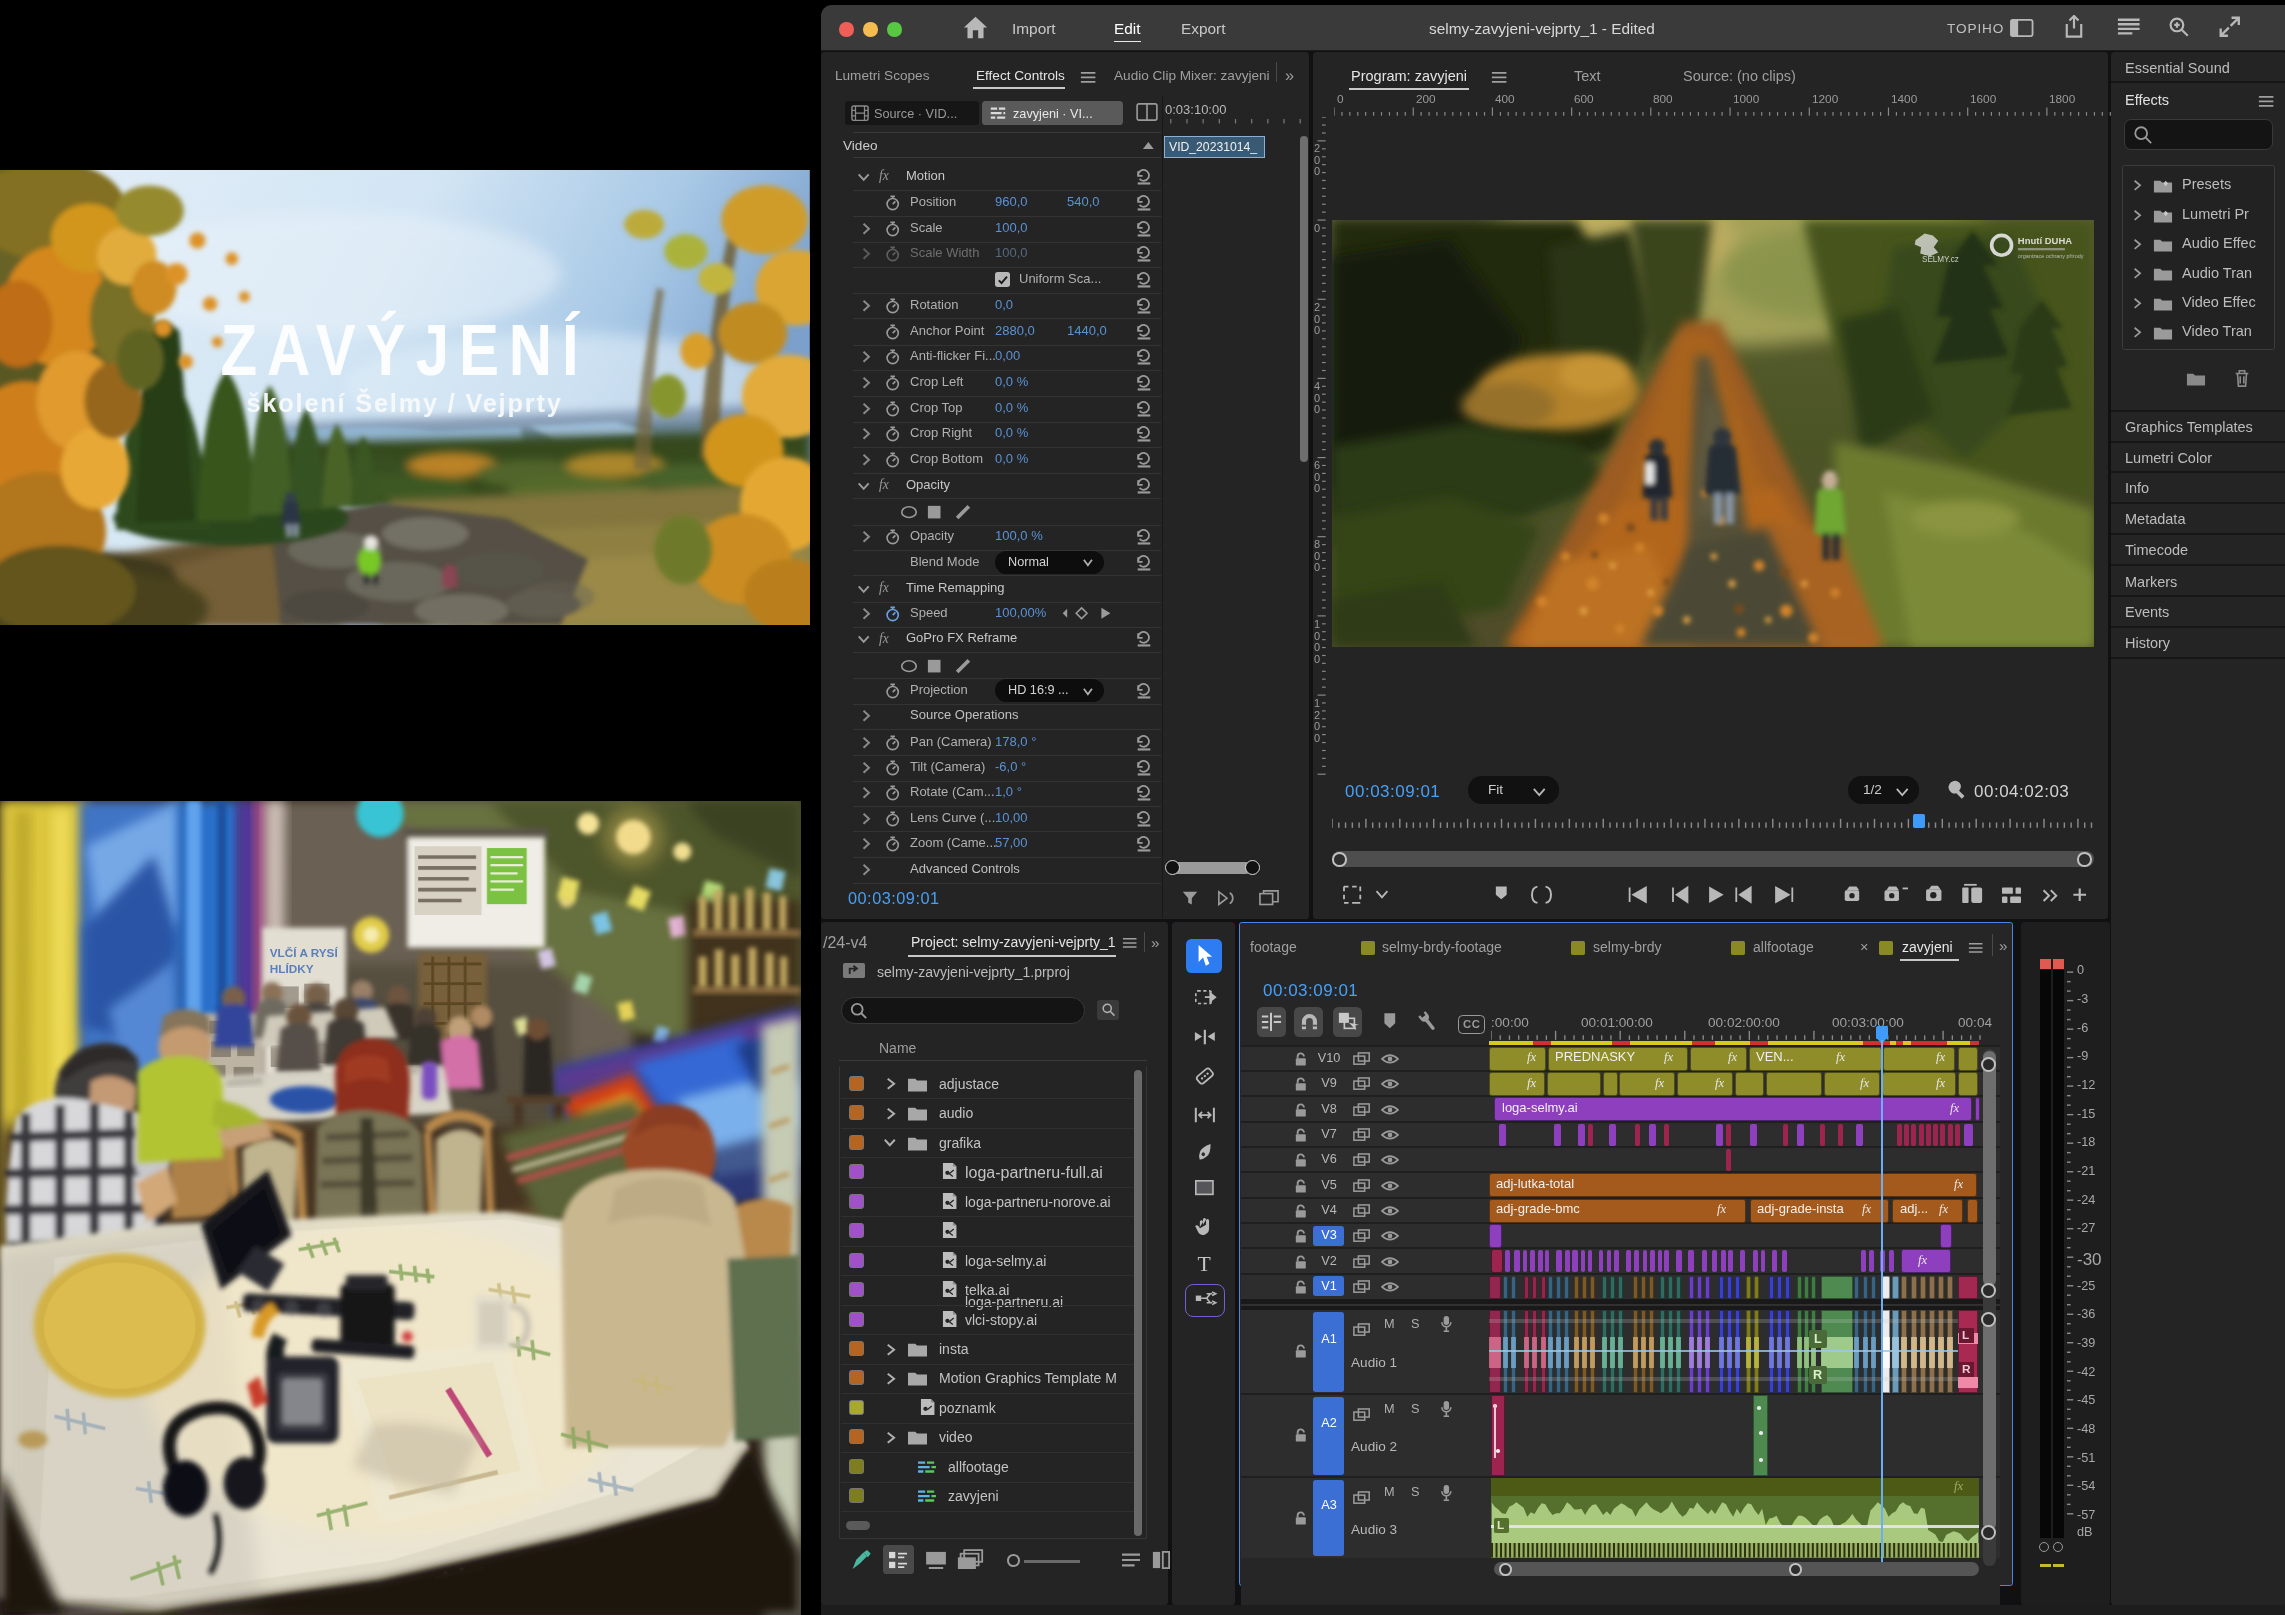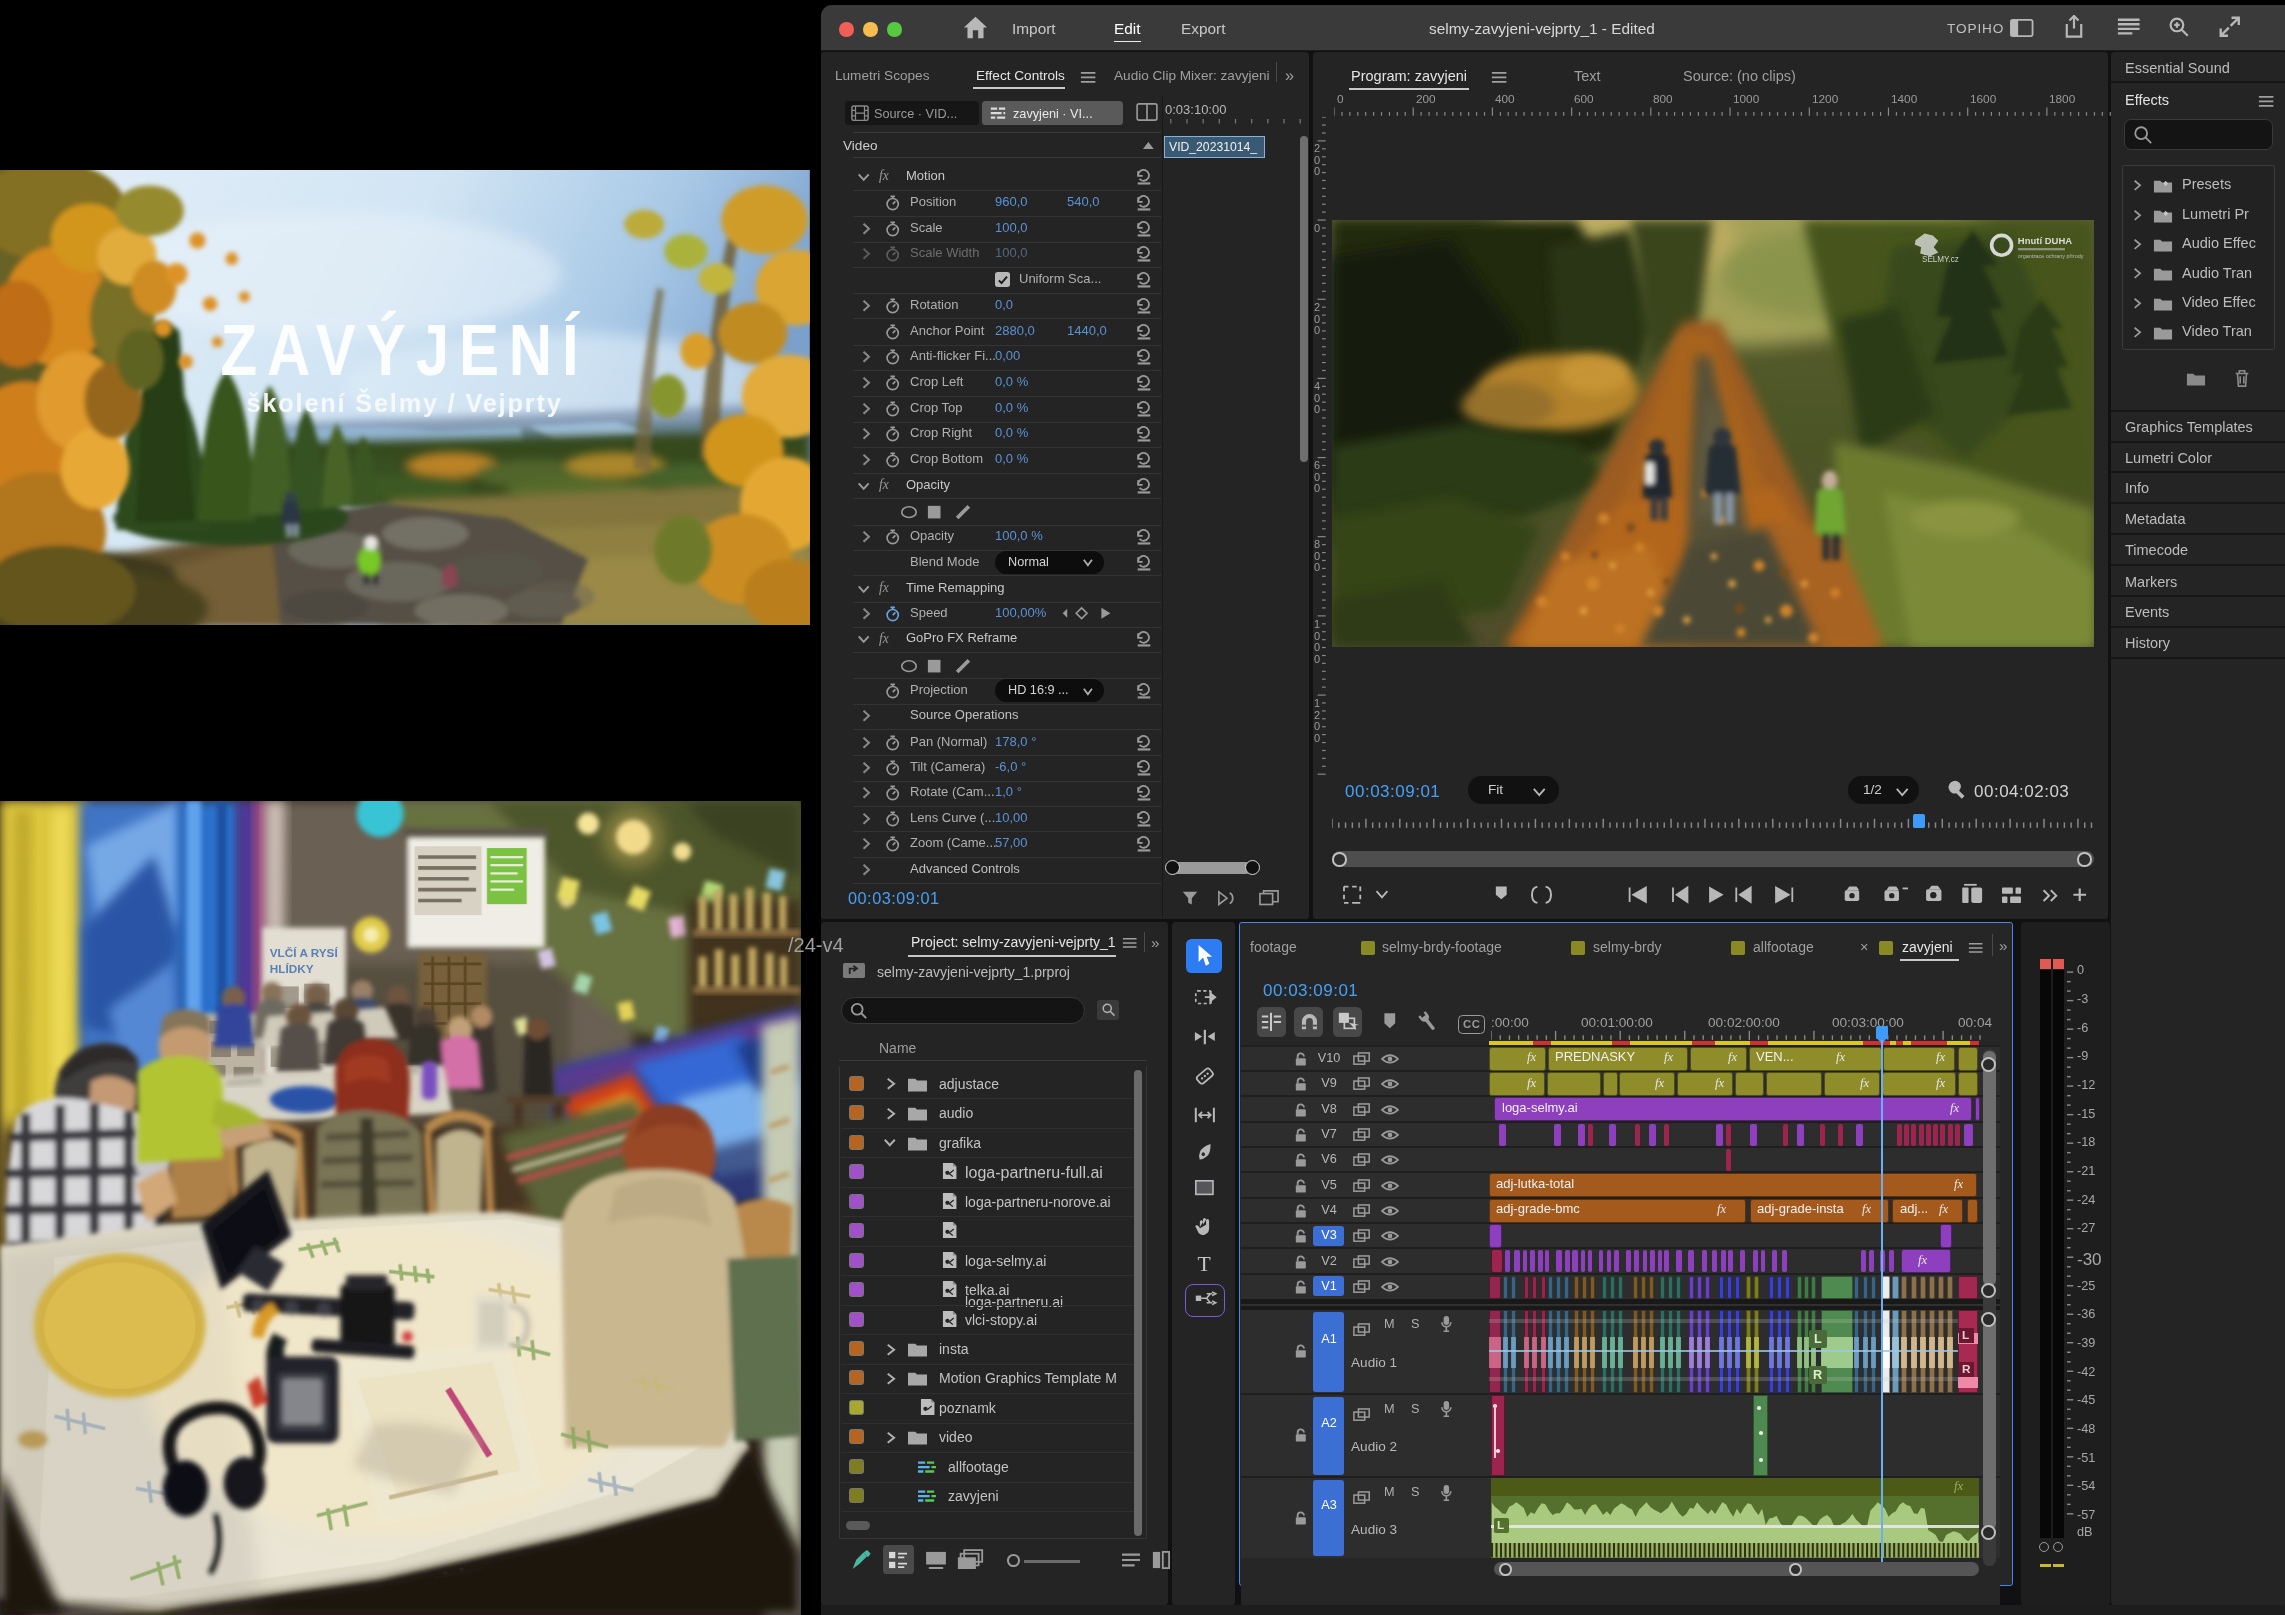--- a/index.html
+++ b/index.html
@@ -796,21 +796,21 @@
   </svg>
 <div class="txt" style="left:910px;top:708px;font-size:13px;color:#c0c0c0;">Source Operations</div>
 <div class="abs" style="left:853px;top:729px;width:308px;height:0.9px;background:#343434;"></div>
 <svg class="abs" style="left:859px;top:735px" width="15.4" height="15.4" viewBox="0 0 17 17">
     <path d="M5 3 L11 8.5 L5 14" fill="none" stroke="#8a8a8a" stroke-width="2.2"></path>
   </svg>
 <svg class="abs" style="left:885px;top:735px" width="15.4" height="16.3" viewBox="0 0 17 18">
     <circle cx="8.5" cy="10" r="6.2" fill="none" stroke="#9a9a9a" stroke-width="1.8"></circle>
     <path d="M6 1.5 h5 M8.5 1.5 v2.5 M8.5 10 L11.5 7" stroke="#9a9a9a" stroke-width="1.8" fill="none"></path>
   </svg>
-<div class="txt" style="left:910px;top:735px;font-size:13px;color:#b0b0b0;">Pan (Normal)</div>
+<div class="txt" style="left:910px;top:735px;font-size:13px;color:#b0b0b0;">Pan (Camera)</div>
 <div class="txt" style="left:995px;top:735px;font-size:13px;color:#5b92d4;">178,0 °</div>
 <svg class="abs" style="left:1135px;top:735px" width="18" height="16.3" viewBox="0 0 20 18">
     <path d="M3.5 7 a6 6 0 1 1 1.5 4" fill="none" stroke="#9a9a9a" stroke-width="2"></path>
     <path d="M3.5 2.5 v5 h5" fill="none" stroke="#9a9a9a" stroke-width="2"></path>
     <path d="M3 16 h14" stroke="#9a9a9a" stroke-width="2.4"></path>
   </svg>
 <div class="abs" style="left:853px;top:755px;width:308px;height:0.9px;background:#343434;"></div>
 <svg class="abs" style="left:859px;top:760px" width="15.4" height="15.4" viewBox="0 0 17 17">
     <path d="M5 3 L11 8.5 L5 14" fill="none" stroke="#8a8a8a" stroke-width="2.2"></path>
   </svg>
@@ -1567,21 +1567,21 @@
 <div class="txt" style="left:2077px;top:1365px;font-size:12.7px;color:#a8a8a8;">-42</div>
 <div class="txt" style="left:2077px;top:1393px;font-size:12.7px;color:#a8a8a8;">-45</div>
 <div class="txt" style="left:2077px;top:1422px;font-size:12.7px;color:#a8a8a8;">-48</div>
 <div class="txt" style="left:2077px;top:1451px;font-size:12.7px;color:#a8a8a8;">-51</div>
 <div class="txt" style="left:2077px;top:1479px;font-size:12.7px;color:#a8a8a8;">-54</div>
 <div class="txt" style="left:2077px;top:1508px;font-size:12.7px;color:#a8a8a8;">-57</div>
 <div class="txt" style="left:2077px;top:1525px;font-size:12.7px;color:#a8a8a8;">dB</div>
 <div class="abs" style="left:2039px;top:1542px;width:10px;height:10px;border:1.8px solid #9a9a9a;border-radius:50%;"></div>
 <div class="abs" style="left:2053px;top:1542px;width:10px;height:10px;border:1.8px solid #9a9a9a;border-radius:50%;"></div>
 <div class="abs" style="left:821px;top:922px;width:347px;height:683px;background:#242424;border-radius:3.6px;"></div>
-<div class="txt" style="left:788px;top:934px;font-size:20px;color:#9f9f9f;">/24-v4</div>
+<div class="txt" style="left:823px;top:934px;font-size:16px;color:#9f9f9f;">/24-v4</div>
 <div class="txt" style="left:911px;top:934px;font-size:14px;color:#e4e4e4;">Project: selmy-zavyjeni-vejprty_1</div>
 <div class="abs" style="left:908px;top:955px;width:208px;height:1.8px;background:#c8c8c8;"></div>
 <svg class="abs" style="left:1122px;top:937px" width="15.4" height="11.8" viewBox="0 0 17 13">
     <path d="M1 2 h15 M1 6.5 h15 M1 11 h15" stroke="#9f9f9f" stroke-width="1.7"></path>
   </svg>
 <div class="abs" style="left:1144px;top:932px;width:0.9px;height:20px;background:#4a4a4a;"></div>
 <div class="txt" style="left:1151px;top:934px;font-size:15.4px;color:#9f9f9f;">»</div>
 <div class="abs" style="left:843px;top:963px;width:22px;height:15.4px;background:#7a7a7a;border-radius:1.8px;"></div>
 <svg class="abs" style="left:847px;top:964px" width="14.5" height="11.8" viewBox="0 0 16 13">
     <path d="M3 11 V5 h7 M7 2 l4 3 l-4 3" stroke="#242424" stroke-width="2" fill="none"></path>

